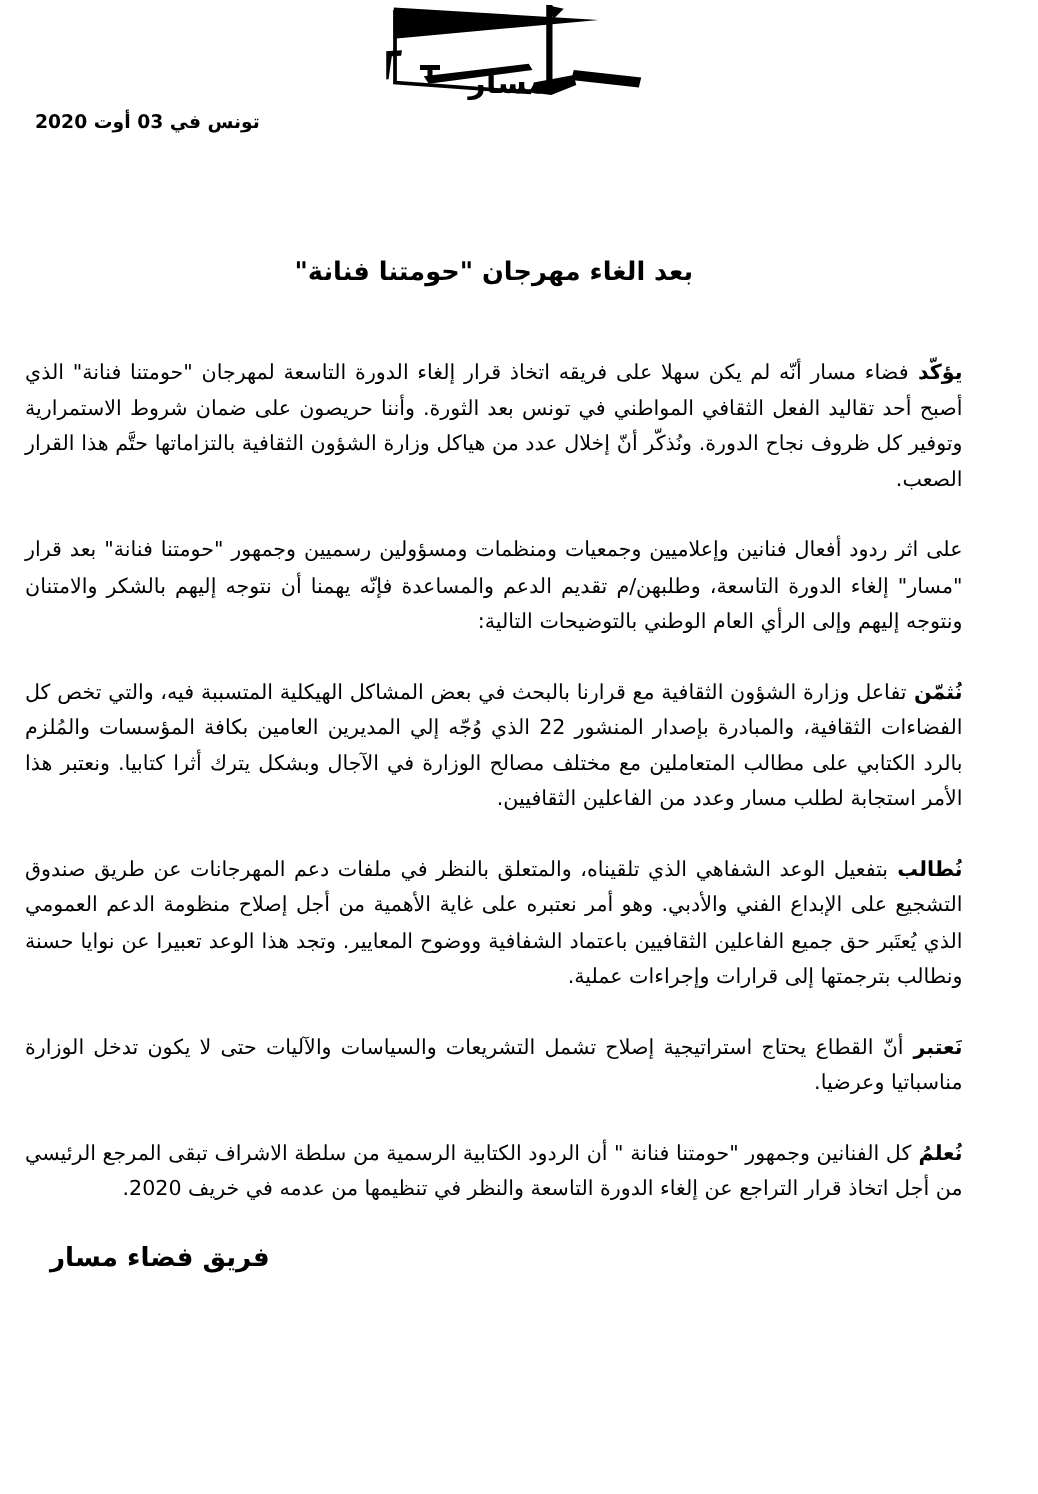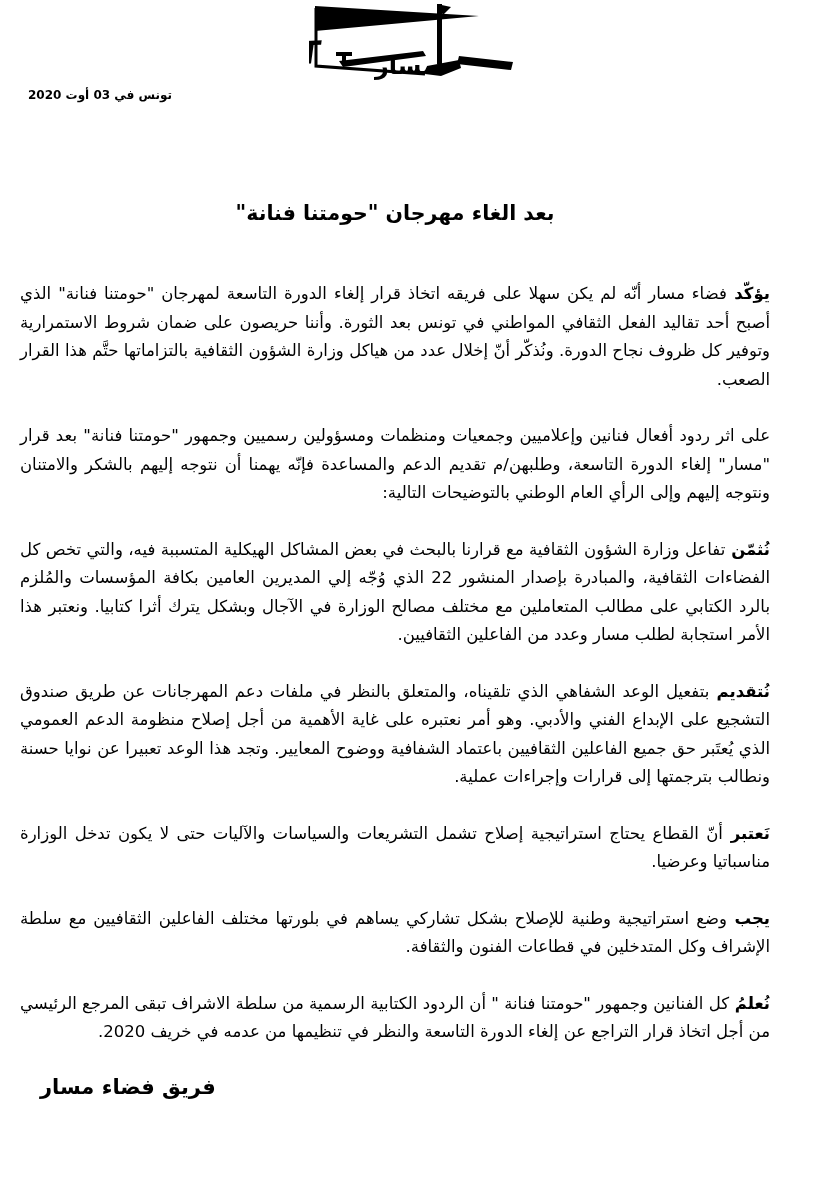--- a/index.html
+++ b/index.html
@@ -6,21 +6,21 @@
   .page{
     width:830px;height:1195px;background:#ffffff;overflow:hidden;
     font-family:"DejaVu Sans",sans-serif;direction:rtl;position:relative;
     box-sizing:border-box;color:#000;
   }
   .logo-wrap{
     height:78px;padding-top:4px;display:flex;justify-content:center;align-items:flex-start;
   }
   .date-line{
     direction:rtl;text-align:left;margin:6px 0 0 28px;
-    font-weight:bold;font-size:12px;letter-spacing:0.2px;
+    font-weight:bold;font-size:15px;letter-spacing:0.2px;
   }
   .doc-title{
     margin:94px 60px 0 20px;text-align:center;
     font-weight:bold;font-size:20.5px;line-height:34px;
   }
   .doc-title .t-line{display:block;}
   .doc-body{
     margin:50px 60px 0 20px;
     font-size:16.5px;line-height:28.5px;text-align:justify;
   }
@@ -61,21 +61,20 @@
   <div class="date-line">تونس في 03 أوت 2020</div>
 
   <h1 class="doc-title">
     <span class="t-line">بعد الغاء مهرجان "حومتنا فنانة"</span>
   </h1>
 
   <main class="doc-body" id="paragraphs">
       <p class="para"><b>يؤكّد </b><span>فضاء مسار أنّه لم يكن سهلا على فريقه اتخاذ قرار إلغاء الدورة التاسعة لمهرجان "حومتنا فنانة" الذي أصبح أحد تقاليد الفعل الثقافي المواطني في تونس بعد الثورة. وأننا حريصون على ضمان شروط الاستمرارية وتوفير كل ظروف نجاح الدورة. ونُذكّر أنّ إخلال عدد من هياكل وزارة الشؤون الثقافية بالتزاماتها حتَّم هذا القرار الصعب.</span></p>
       <p class="para"><span>على اثر ردود أفعال فنانين وإعلاميين وجمعيات ومنظمات ومسؤولين رسميين وجمهور "حومتنا فنانة" بعد قرار "مسار" إلغاء الدورة التاسعة، وطلبهن/م تقديم الدعم والمساعدة فإنّه يهمنا أن نتوجه إليهم بالشكر والامتنان ونتوجه إليهم وإلى الرأي العام الوطني بالتوضيحات التالية:</span></p>
       <p class="para"><b>نُثمّن </b><span>تفاعل وزارة الشؤون الثقافية مع قرارنا بالبحث في بعض المشاكل الهيكلية المتسببة فيه، والتي تخص كل الفضاءات الثقافية، والمبادرة بإصدار المنشور 22 الذي وُجّه إلي المديرين العامين بكافة المؤسسات والمُلزم بالرد الكتابي على مطالب المتعاملين مع مختلف مصالح الوزارة في الآجال وبشكل يترك أثرا كتابيا. ونعتبر هذا الأمر استجابة لطلب مسار وعدد من الفاعلين الثقافيين.</span></p>
-      <p class="para"><b>نُتقديم </b><span>بتفعيل الوعد الشفاهي الذي تلقيناه، والمتعلق بالنظر في ملفات دعم المهرجانات عن طريق صندوق التشجيع على الإبداع الفني والأدبي. وهو أمر نعتبره على غاية الأهمية من أجل إصلاح منظومة الدعم العمومي الذي يُعتَبر حق جميع الفاعلين الثقافيين باعتماد الشفافية ووضوح المعايير. وتجد هذا الوعد تعبيرا عن نوايا حسنة ونطالب بترجمتها إلى قرارات وإجراءات عملية.</span></p>
+      <p class="para"><b>نُطالب </b><span>بتفعيل الوعد الشفاهي الذي تلقيناه، والمتعلق بالنظر في ملفات دعم المهرجانات عن طريق صندوق التشجيع على الإبداع الفني والأدبي. وهو أمر نعتبره على غاية الأهمية من أجل إصلاح منظومة الدعم العمومي الذي يُعتَبر حق جميع الفاعلين الثقافيين باعتماد الشفافية ووضوح المعايير. وتجد هذا الوعد تعبيرا عن نوايا حسنة ونطالب بترجمتها إلى قرارات وإجراءات عملية.</span></p>
       <p class="para"><b>نَعتبر </b><span>أنّ القطاع يحتاج استراتيجية إصلاح تشمل التشريعات والسياسات والآليات حتى لا يكون تدخل الوزارة مناسباتيا وعرضيا.</span></p>
-      <p class="para"><b>يجب </b><span>وضع استراتيجية وطنية للإصلاح بشكل تشاركي يساهم في بلورتها مختلف الفاعلين الثقافيين مع سلطة الإشراف وكل المتدخلين في قطاعات الفنون والثقافة.</span></p>
       <p class="para"><b>نُعلمُ </b><span>كل الفنانين وجمهور "حومتنا فنانة " أن الردود الكتابية الرسمية من سلطة الاشراف تبقى المرجع الرئيسي من أجل اتخاذ قرار التراجع عن إلغاء الدورة التاسعة والنظر في تنظيمها من عدمه في خريف 2020.</span></p>
     </main>
 
   <div class="signature">فريق فضاء مسار</div>
 
 </div>
 
 </body></html>

